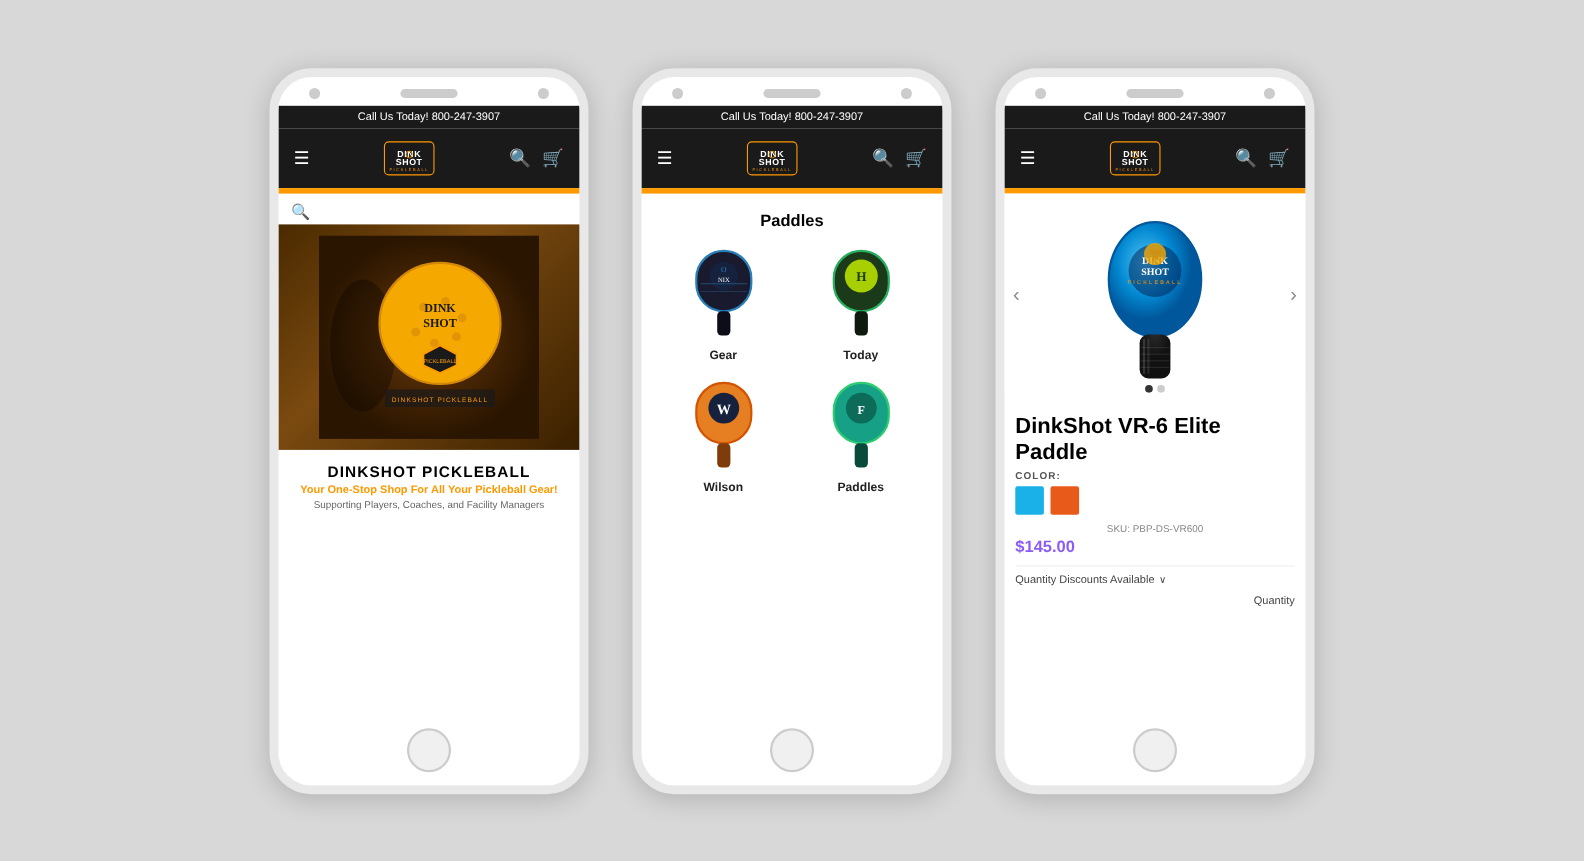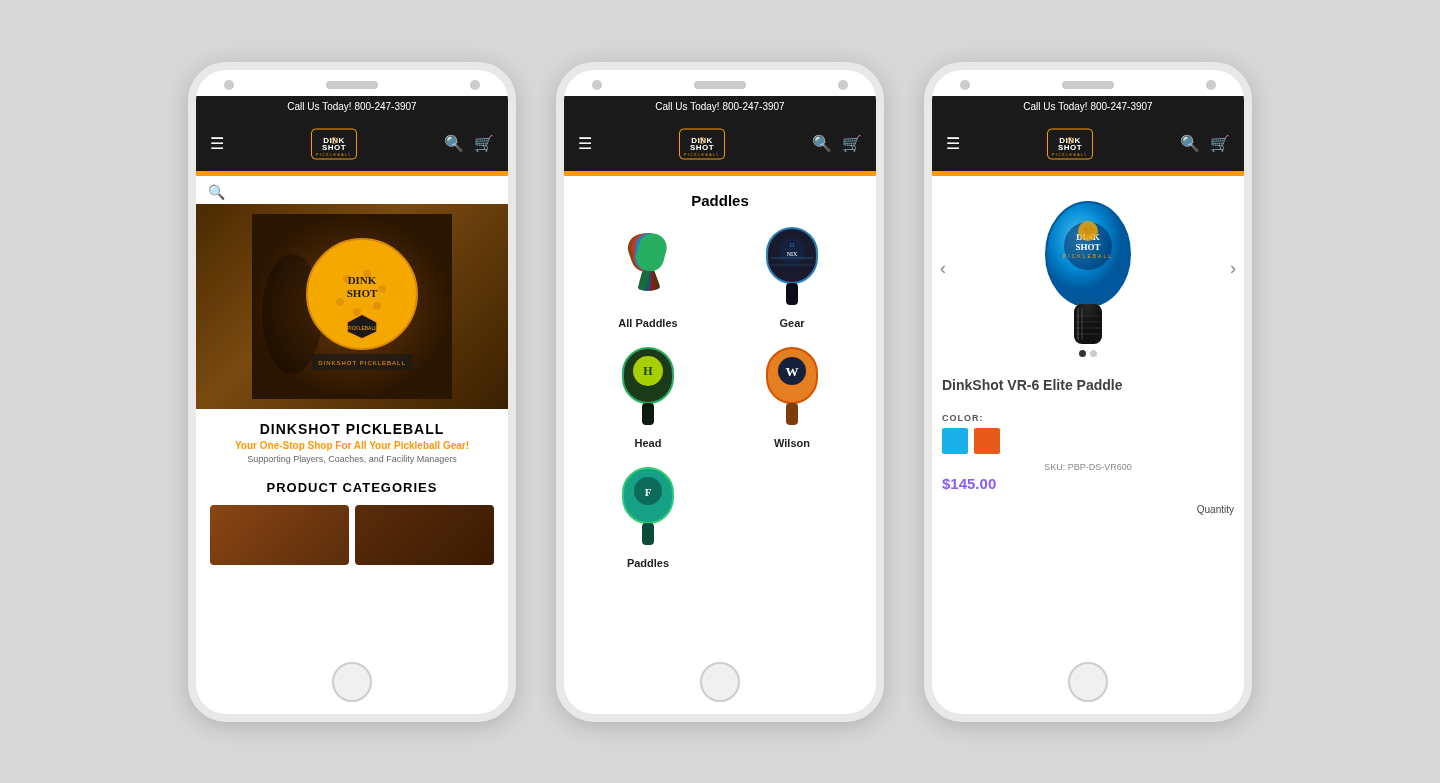--- a/index.html
+++ b/index.html
@@ -9,21 +9,21 @@
       justify-content: center;
       align-items: center;
       min-height: 100vh;
       font-family: Arial, Helvetica, sans-serif;
       gap: 40px;
       padding: 40px 20px;
     }
 
     
     .phone {
-      width: 328px;
+      width: 290px;
       min-height: 660px;
       background: #fff;
       border-radius: 38px;
       border: 8px solid #e8e8e8;
       box-shadow: 0 4px 24px rgba(0,0,0,0.18), inset 0 0 0 2px #ccc;
       display: flex;
       flex-direction: column;
       overflow: hidden;
       position: relative;
     }
@@ -228,24 +228,24 @@
       display: flex;
       gap: 4px;
     }
     .dot {
       width: 7px; height: 7px;
       border-radius: 50%;
       background: #ccc;
     }
     .dot.active { background: #333; }
     .product-title {
-      font-size: 14px;
+      font-size: 20px;
       font-weight: 800;
-      color: #404040;
-      margin: 6px 0 20px;
+      color: #000000;
+      margin: 6px 0 4px;
     }
     .product-color-label {
       font-size: 9px;
       font-weight: 700;
       color: #555;
       letter-spacing: 1px;
       margin-bottom: 5px;
     }
     .color-swatches {
       display: flex;
@@ -365,27 +365,20 @@
         <text x="110" y="151" font-family="Arial" font-size="6" fill="#f90" text-anchor="middle" letter-spacing="1">DINKSHOT PICKLEBALL</text>
       </svg>
     </div>
 
     <div class="hero-text-area">
       <div class="hero-title">DINKSHOT PICKLEBALL</div>
       <div class="hero-subtitle">Your One-Stop Shop For All Your Pickleball Gear!</div>
       <div class="hero-desc">Supporting Players, Coaches, and Facility Managers</div>
     </div>
 
-    <div class="categories-section">
-      <div class="categories-title">PRODUCT CATEGORIES</div>
-      <div class="categories-grid">
-        <div class="cat-item" style="background:linear-gradient(135deg,#8B4513,#5a2d0c);"></div>
-        <div class="cat-item" style="background:linear-gradient(135deg,#5a2d0c,#3a1a00);"></div>
-      </div>
-    </div>
   </div>
   <div class="phone-bottom">
     <div class="home-btn"></div>
   </div>
 </div>
 
 <div class="phone">
   <div class="phone-top-bar">
     <div class="camera"></div>
     <div class="speaker"></div>
@@ -409,44 +402,20 @@
       <div class="nav-icons">
         <span class="nav-icon">🔍</span>
         <span class="nav-icon">🛒</span>
       </div>
     </div>
     <div class="orange-bar"></div>
     <div class="p2-content">
       <div class="paddles-title">Paddles</div>
       <div class="paddles-grid">
 
-        <div class="paddle-item">
-          <div class="paddle-img-box">
-            <svg width="85" height="85" viewBox="0 0 85 85">
-
-              <g transform="rotate(-20,42,42)">
-                <rect x="28" y="10" width="28" height="38" rx="14" fill="#8B4513"></rect>
-                <rect x="38" y="48" width="8" height="20" rx="3" fill="#5a2d0c"></rect>
-              </g>
-              <g transform="rotate(-8,42,42)">
-                <rect x="28" y="10" width="28" height="38" rx="14" fill="#c0392b"></rect>
-                <rect x="38" y="48" width="8" height="20" rx="3" fill="#8b1a1a"></rect>
-              </g>
-              <g transform="rotate(4,42,42)">
-                <rect x="28" y="10" width="28" height="38" rx="14" fill="#2980b9"></rect>
-                <rect x="38" y="48" width="8" height="20" rx="3" fill="#1a5276"></rect>
-              </g>
-              <g transform="rotate(15,42,42)">
-                <rect x="28" y="10" width="28" height="38" rx="14" fill="#27ae60"></rect>
-                <rect x="38" y="48" width="8" height="20" rx="3" fill="#1a6b3a"></rect>
-              </g>
-            </svg>
-          </div>
-          <span class="paddle-label">All Paddles</span>
-        </div>
 
 
         <div class="paddle-item">
           <div class="paddle-img-box">
             <svg width="70" height="85" viewBox="0 0 70 85">
               <rect x="10" y="5" width="50" height="55" rx="25" fill="#1a1a2e"></rect>
               <rect x="10" y="5" width="50" height="55" rx="25" fill="none" stroke="#2980b9" stroke-width="2"></rect>
               <circle cx="35" cy="28" r="13" fill="#16213e"></circle>
               <text x="35" y="24" font-family="Arial Black" font-size="7" fill="#2980b9" text-anchor="middle">O</text>
               <text x="35" y="33" font-family="Arial Black" font-size="6" fill="white" text-anchor="middle">NIX</text>
@@ -463,21 +432,21 @@
           <div class="paddle-img-box">
             <svg width="70" height="85" viewBox="0 0 70 85">
               <rect x="10" y="5" width="50" height="55" rx="25" fill="#1a3a1a"></rect>
               <rect x="10" y="5" width="50" height="55" rx="25" fill="none" stroke="#27ae60" stroke-width="2"></rect>
 
               <circle cx="35" cy="28" r="15" fill="#b8e000" opacity="0.9"></circle>
               <text x="35" y="32" font-family="Arial Black" font-size="12" fill="#1a3a1a" text-anchor="middle" font-weight="900">H</text>
               <rect x="29" y="60" width="12" height="22" rx="4" fill="#0d1a0d"></rect>
             </svg>
           </div>
-          <span class="paddle-label">Head</span>
+          <span class="paddle-label">Today</span>
         </div>
 
         <div class="paddle-item">
           <div class="paddle-img-box">
             <svg width="70" height="85" viewBox="0 0 70 85">
               <rect x="10" y="5" width="50" height="55" rx="25" fill="#e67e22"></rect>
               <rect x="10" y="5" width="50" height="55" rx="25" fill="none" stroke="#d35400" stroke-width="2"></rect>
               <circle cx="35" cy="28" r="14" fill="#16213e"></circle>
               <text x="35" y="33" font-family="Arial Black" font-size="13" fill="white" text-anchor="middle" font-weight="900">W</text>
               <rect x="29" y="60" width="12" height="22" rx="4" fill="#7d3c0a"></rect>
@@ -585,19 +554,23 @@
       <div class="product-color-label">COLOR:</div>
       <div class="color-swatches">
         <div class="swatch blue"></div>
         <div class="swatch orange"></div>
       </div>
       <div class="product-sku">
         <span>SKU:</span>
         <span>PBP-DS-VR600</span>
       </div>
       <div class="product-price">$145.00</div>
+      <div class="quantity-discounts">
+        <span>Quantity Discounts Available</span>
+        <span style="font-size:9px;">∨</span>
+      </div>
       <div class="quantity-label">Quantity</div>
     </div>
   </div>
   <div class="phone-bottom">
     <div class="home-btn"></div>
   </div>
 </div>
 
 </body></html>

